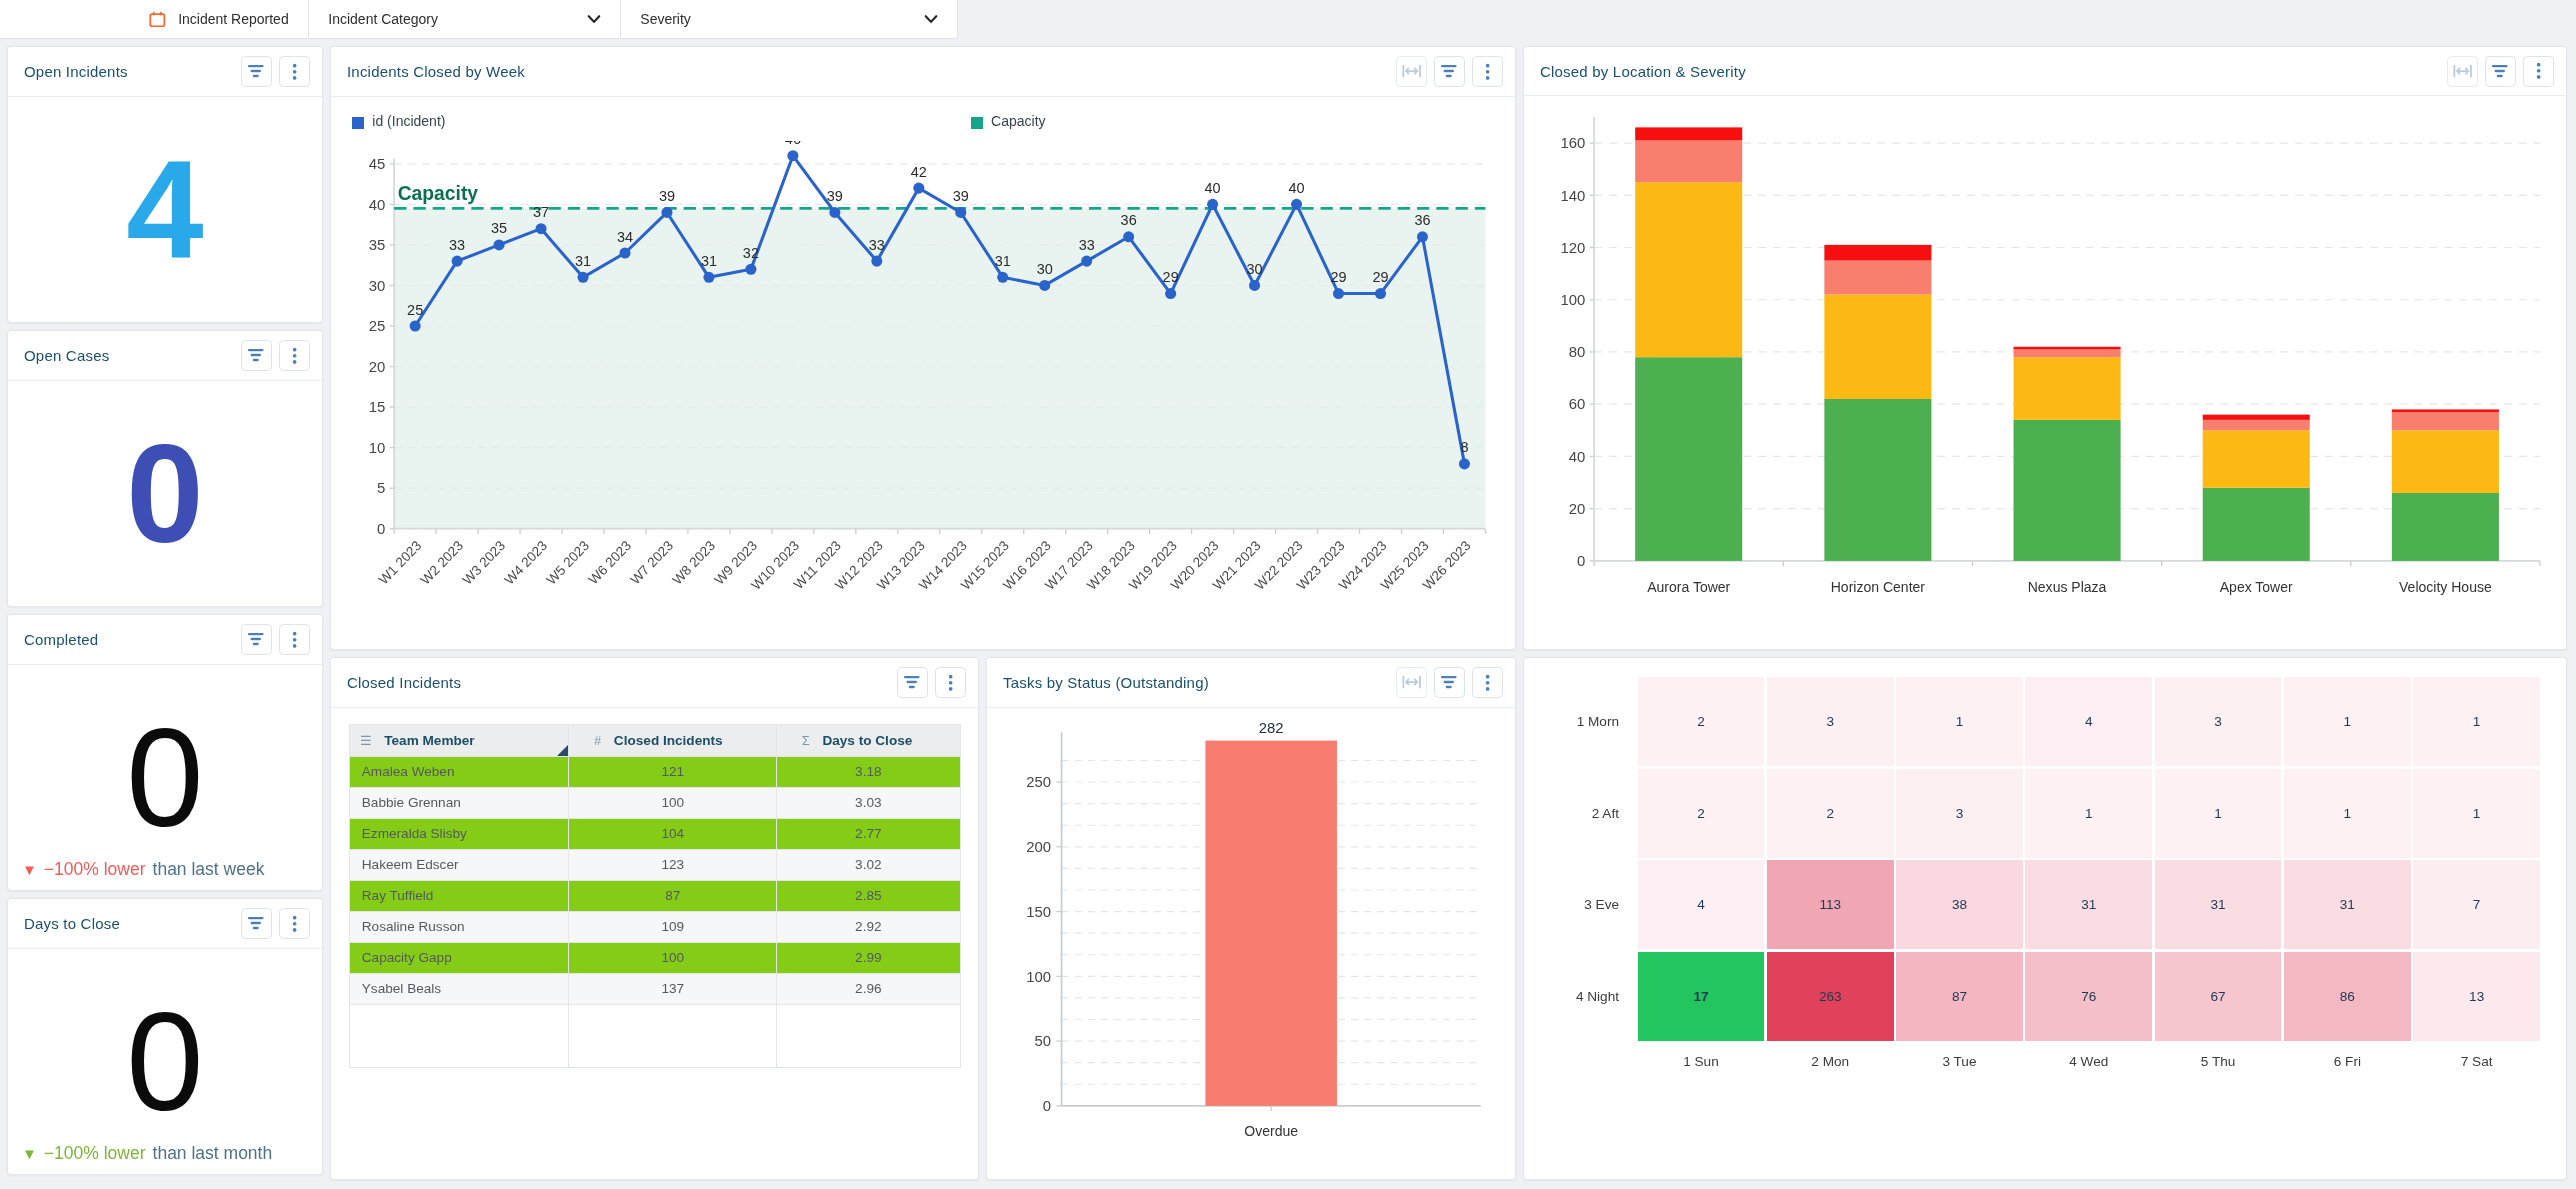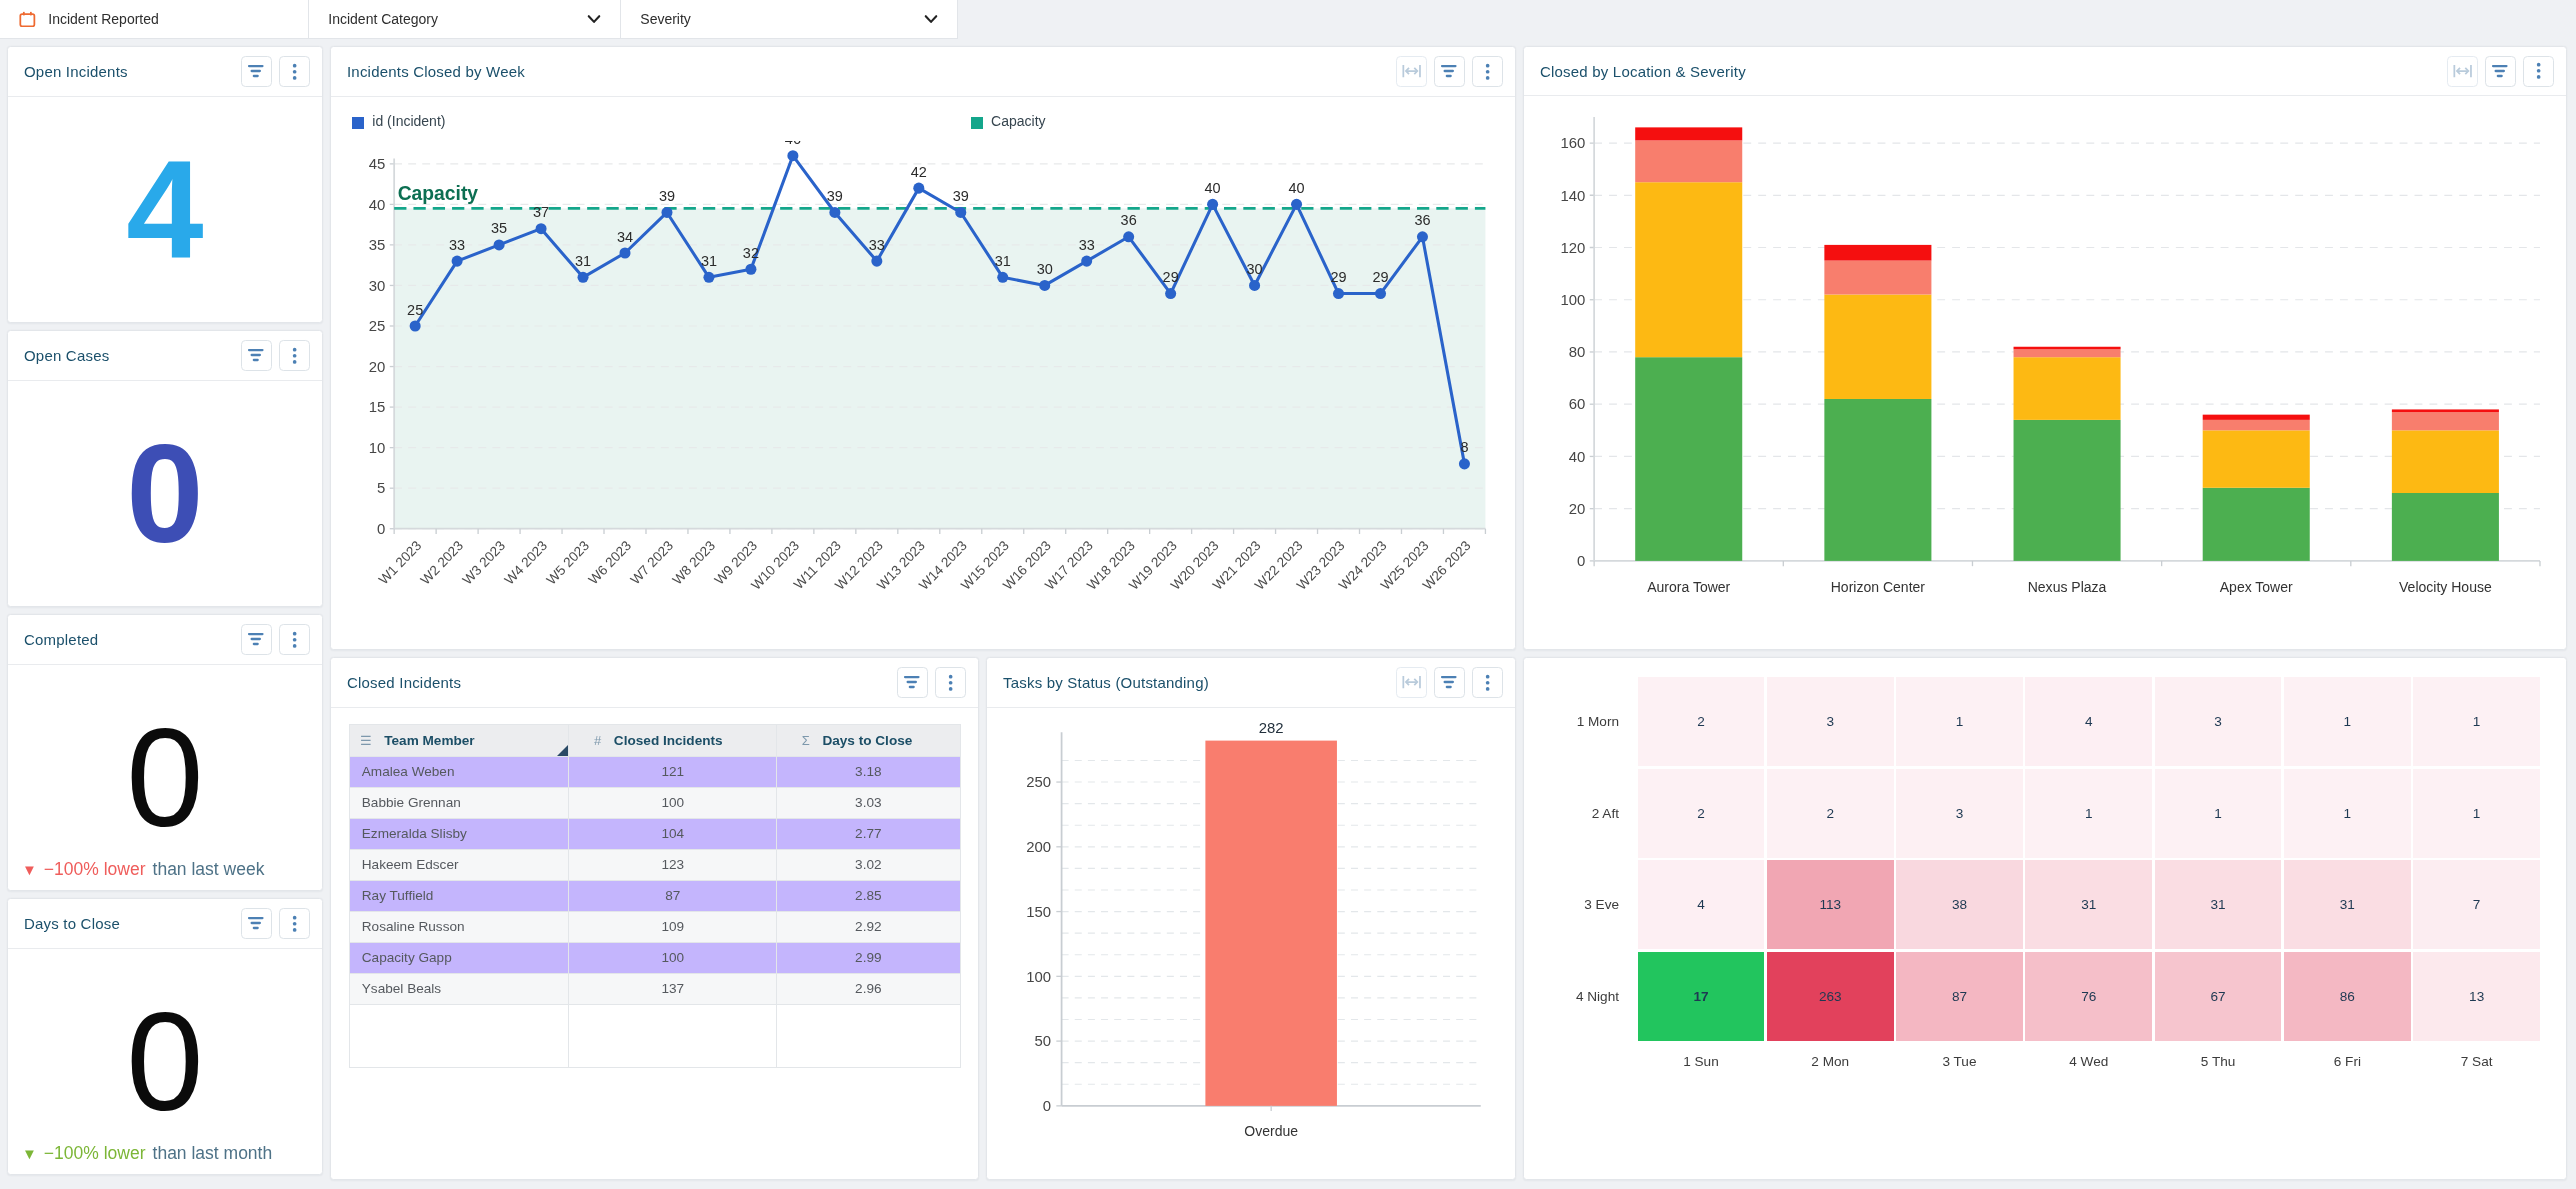--- a/index.html
+++ b/index.html
@@ -7,21 +7,21 @@
   body {
     font-family: "Liberation Sans", "DejaVu Sans", sans-serif;
     background: #eff1f4;
     color: #333;
   }
   
   .topbar { display: flex; height: 39px; background: transparent; }
   .filter-sec {
     display: flex; align-items: center; gap: 12.3px;
     background: #fff; border-bottom: 0.9px solid #e2e5e9; border-right: 0.9px solid #e2e5e9;
-    padding: 0 19.3px; font-size: 14px; color: #2e2e2e; cursor: pointer;
+    padding: 0 19.3px; font-size: 14px; color: #2e2e2e; cursor: pointer; justify-content: flex-end;
   }
   .filter-sec.first { width: 309px; }
   .filter-sec.dd1 { width: 312px; justify-content: space-between; }
   .filter-sec.dd2 { width: 337px; justify-content: space-between; }
   
   .grid {
     display: grid; grid-template-columns: 316px 1186px 1044px;
     gap: 7px; padding: 7px 8.8px 10.5px 7px;
   }
   .col { display: flex; flex-direction: column; gap: 7px; }
@@ -60,21 +60,21 @@
   svg text { font-family: "Liberation Sans", "DejaVu Sans", sans-serif; }
   
   .table-wrap { padding: 16px 17.5px; }
   table.data { width: 100%; border-collapse: collapse; font-size: 13.6px; }
   table.data th, table.data td { border: 0.9px solid #e3e6e9; }
   table.data th {
     background: #ecedef; color: #1c4e66; font-weight: 600; text-align: left;
     padding: 8px 10.5px; position: relative;
   }
   table.data th .hicon { color: #7d98ac; font-weight: 400; margin-right: 8.8px; font-size: 13px; }
-  table.data td { padding: 7.5px 12.3px; color: #55595e; background: #c4b5fd; }
+  table.data td { padding: 7.5px 12.3px; color: #55595e; background: #84cc16; }
   table.data tr:nth-child(even) td { background: #f6f7f8; }
   table.data td.num, table.data th.num-h { text-align: center; }
   table.data th.num-h { text-align: left; padding-left: 24.6px; }
   .sort-corner {
     position: absolute; right: 0; bottom: 0; width: 0; height: 0;
     border-bottom: 11.4px solid #2a4a66; border-left: 11.4px solid transparent;
   }
   tr.filler td { height: 63px; background: #fff !important; }
   
   .heatmap-wrap { flex: 1; padding: 19.3px 26px 8.8px 14px; }

